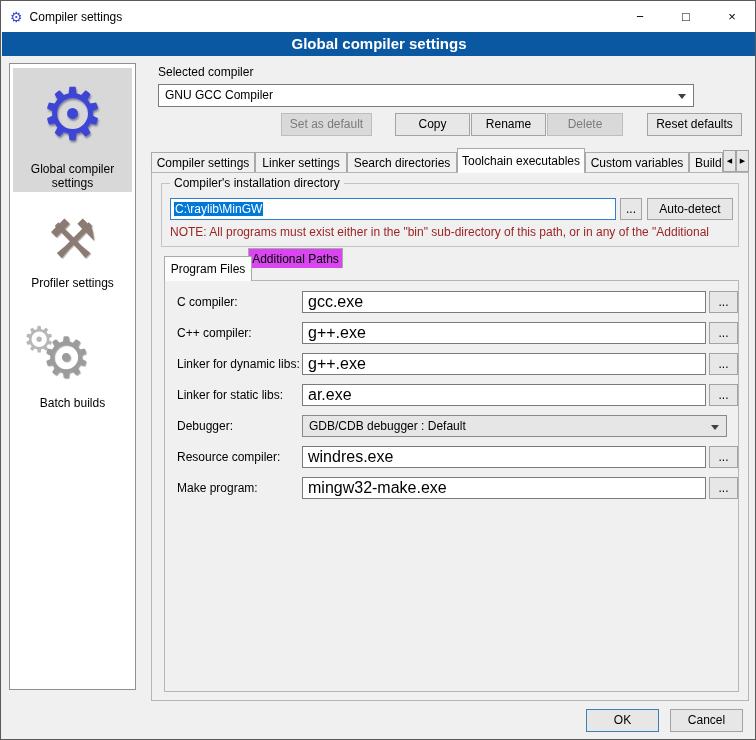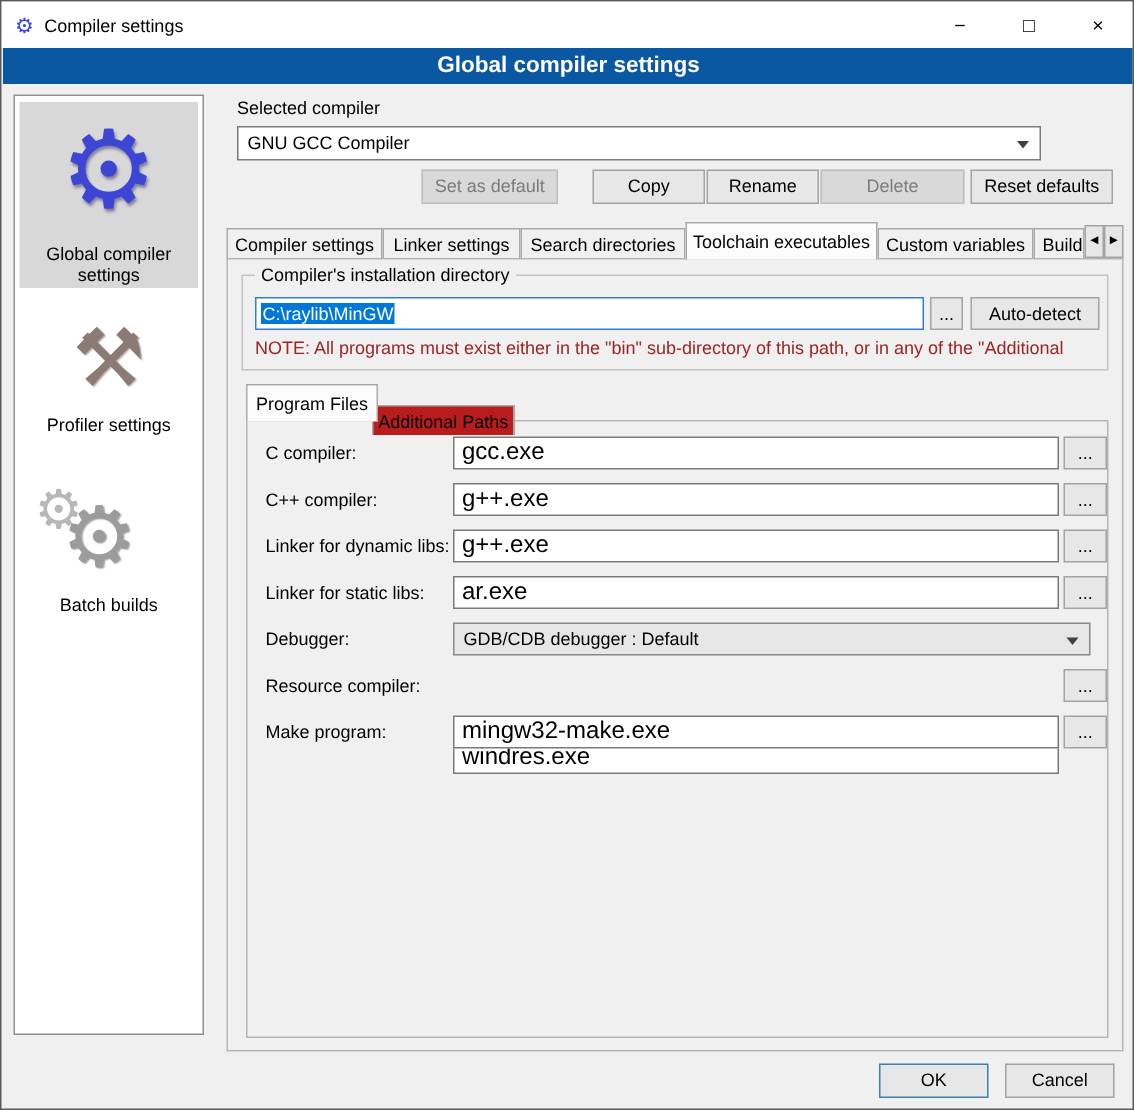--- a/index.html
+++ b/index.html
@@ -45,21 +45,21 @@
   .tabpage { position:absolute; left:150px; top:171px; width:598px; height:529px; background:#f0f0f0; border:1px solid #b5b5b5; z-index:0; }
 
   
   .groupbox { position:absolute; left:160px; top:182px; width:578px; height:64px; border:1px solid #c3c3c3; }
   .group-legend { position:absolute; left:8px; top:-8px; background:#f0f0f0; padding:0 4px; font-size:12px; white-space:nowrap; }
   .path-input { position:absolute; left:8px; top:14px; width:446px; height:22px; background:#ffffff; border:1px solid #2f7fd0; line-height:20px; padding:0 3px; overflow:hidden; white-space:nowrap; }
   .sel-text { background:#0078d7; color:#ffffff; padding:0 1px; }
   .note { position:absolute; left:8px; top:41px; width:560px; color:#9c2424; font-size:12px; white-space:nowrap; overflow:hidden; }
 
   
-  .subtab { position:absolute; height:20px; top:269px; background:#b91c1c; border:1px solid #a9a9a9; border-bottom:none; font-size:12px; text-align:center; line-height:20px; white-space:nowrap; overflow:hidden; z-index:1; cursor:default; }
+  .subtab { position:absolute; height:20px; top:247px; background:#d946ef; border:1px solid #a9a9a9; border-bottom:none; font-size:12px; text-align:center; line-height:20px; white-space:nowrap; overflow:hidden; z-index:1; cursor:default; }
   .subtab.active { top:255px; height:25px; background:#fcfcfc; line-height:24px; z-index:3; }
   .subpage { position:absolute; left:163px; top:279px; width:575px; height:412px; background:#f0f0f0; border:1px solid #b5b5b5; z-index:0; }
   .flabel { position:absolute; left:12px; height:22px; line-height:22px; font-size:12px; white-space:nowrap; }
   .frow-input { left:137px; width:404px; }
   .fdots { left:544px; width:29px; height:22px; line-height:20px; }
 </style>
 </head>
 <body>
 
 <div class="window">
@@ -96,21 +96,21 @@
 
   <div style="position:absolute; left:157px; top:64px;">Selected compiler</div>
   <div class="combo" style="left:157px; top:83px; width:536px;">
     <span>GNU GCC Compiler</span>
     <span class="combo-arrow"></span>
   </div>
 
   <div class="btn disabled" style="left:280px; top:112px; width:91px;">Set as default</div>
   <div class="btn" style="left:394px; top:112px; width:75px;">Copy</div>
   <div class="btn" style="left:470px; top:112px; width:75px;">Rename</div>
-  <div class="btn disabled" style="left:546px; top:112px; width:96px;">Delete</div>
+  <div class="btn disabled" style="left:546px; top:112px; width:76px;">Delete</div>
   <div class="btn" style="left:646px; top:112px; width:95px;">Reset defaults</div>
 
   <div class="tab" style="left:150px; width:104px;">Compiler settings</div>
   <div class="tab" style="left:254px; width:92px;">Linker settings</div>
   <div class="tab" style="left:346px; width:110px;">Search directories</div>
   <div class="tab active" style="left:456px; width:128px;">Toolchain executables</div>
   <div class="tab" style="left:584px; width:104px;">Custom variables</div>
   <div class="tab" style="left:688px; width:34px; text-align:left; padding-left:5px;">Build options</div>
   <div class="tab-scroll" style="left:722px;">◀</div>
   <div class="tab-scroll" style="left:735px;">▶</div>
@@ -148,21 +148,21 @@
     <input type="text" class="txt-input frow-input" style="top: 103px;" value="ar.exe">
     <div class="btn fdots" style="top:103px;">...</div>
 
     <div class="flabel" style="top:134px;">Debugger:</div>
     <div class="combo gray" style="left:137px; top:134px; width:425px; height:22px; line-height:20px;">
       <span>GDB/CDB debugger : Default</span>
       <span class="combo-arrow" style="top:9px;"></span>
     </div>
 
     <div class="flabel" style="top:165px;">Resource compiler:</div>
-    <input type="text" class="txt-input frow-input" style="top: 165px; margin-top: 48px;" value="windres.exe">
+    <input type="text" class="txt-input frow-input" style="top: 165px;" value="windres.exe">
     <div class="btn fdots" style="top:165px;">...</div>
 
     <div class="flabel" style="top:196px;">Make program:</div>
     <input type="text" class="txt-input frow-input" style="top: 196px;" value="mingw32-make.exe">
     <div class="btn fdots" style="top:196px;">...</div>
 
   </div>
 
   <div class="btn default" style="left:585px; top:708px; width:73px;">OK</div>
   <div class="btn" style="left:669px; top:708px; width:73px;">Cancel</div>

